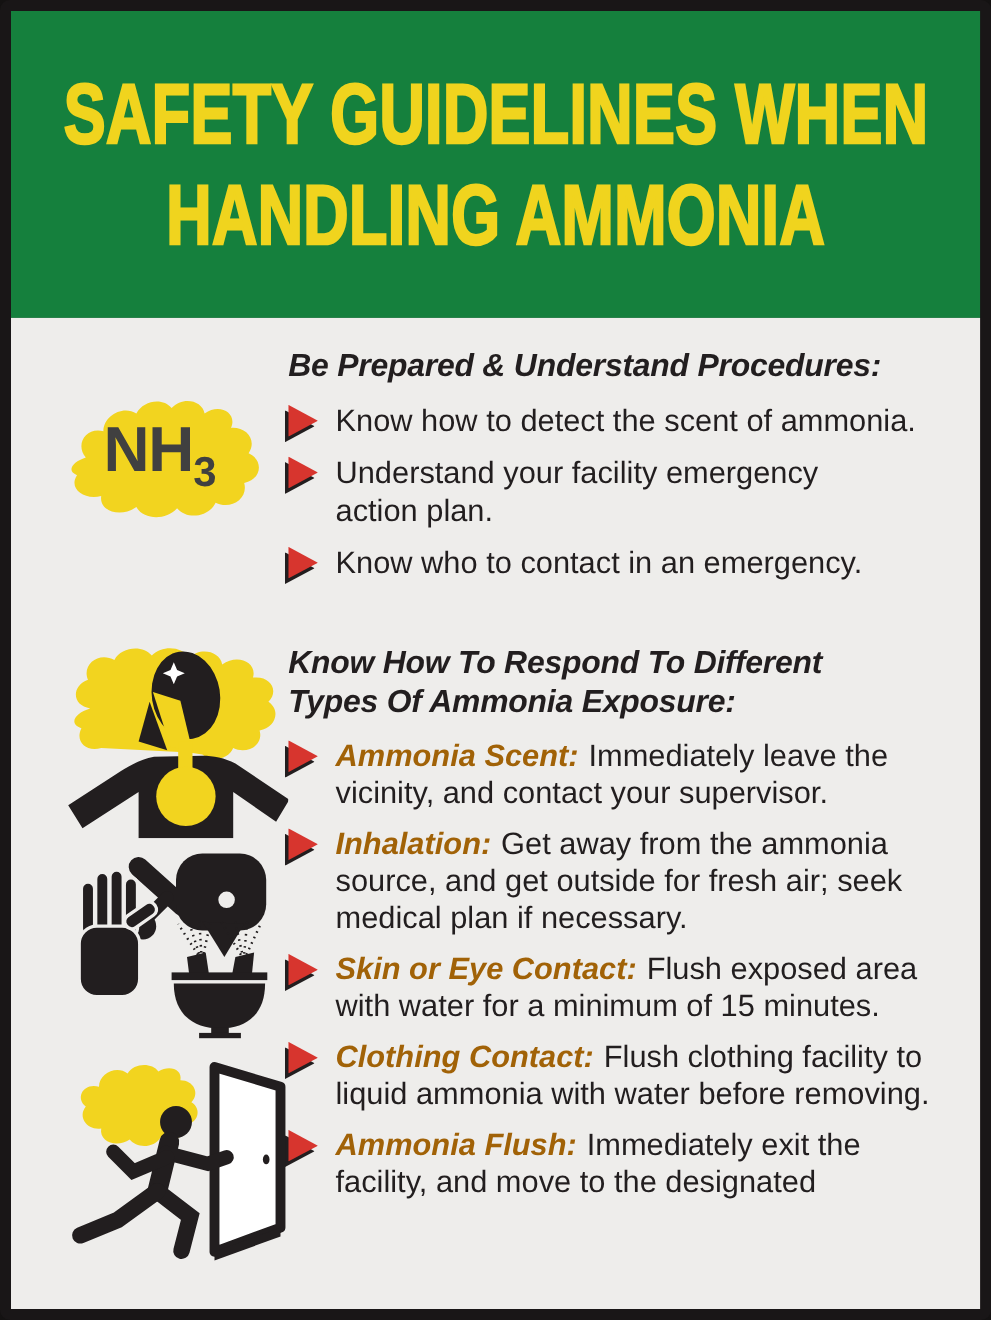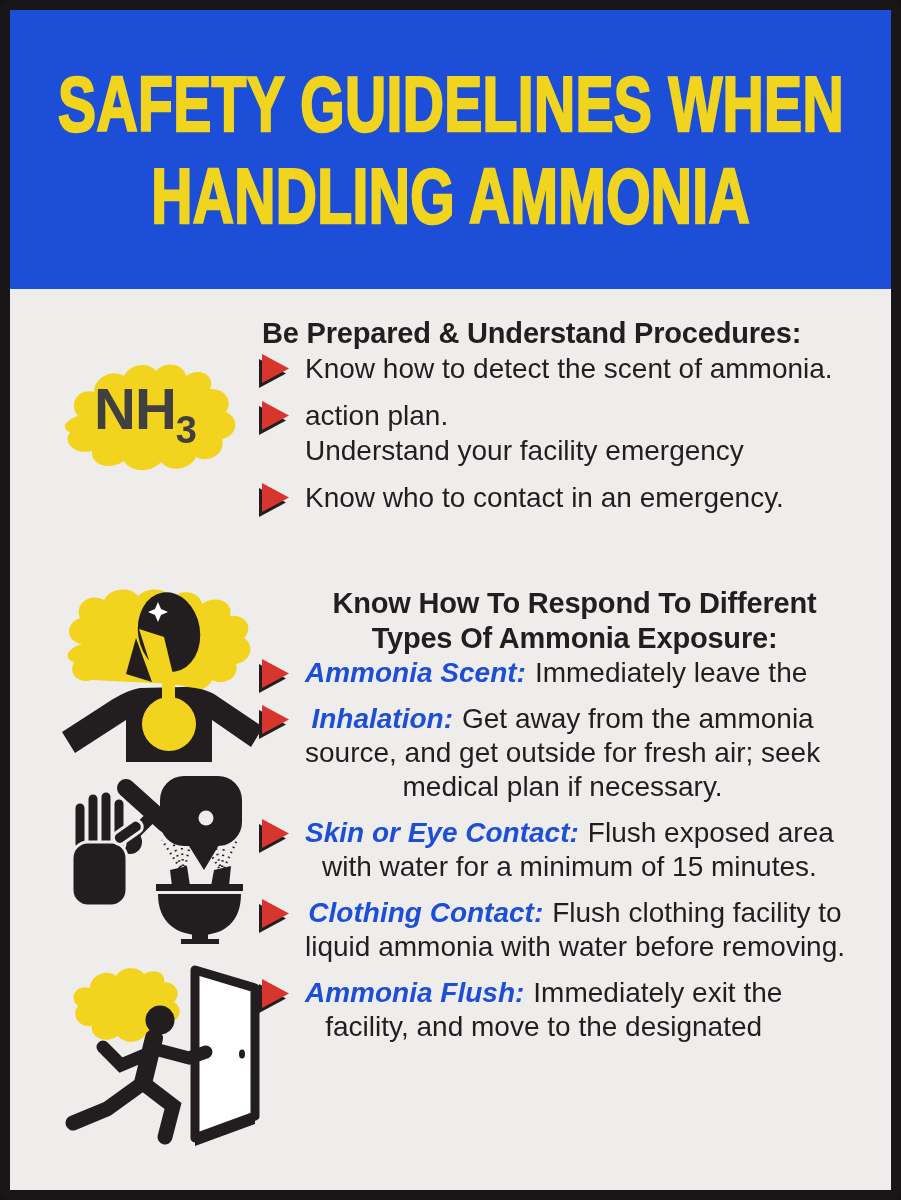--- a/index.html
+++ b/index.html
@@ -5,56 +5,56 @@
   html,body{margin:0;padding:0;background:#141212;}
   .poster{
     position:relative;width:901px;height:1200px;
     background:#191617;border-radius:9px;overflow:hidden;
     font-family:"Liberation Sans", sans-serif;
     -webkit-font-smoothing:antialiased;
   }
   
   .header{
     position:absolute;left:10px;right:10px;top:10px;height:279px;
-    background:#1d4ed8;
+    background:#15803d;
     display:flex;flex-direction:column;align-items:center;justify-content:center;
   }
   .title-line{
     font-weight:bold;font-size:77px;line-height:92px;
     color:#f0d41e;-webkit-text-stroke:2.5px #f0d41e;
     transform:scaleX(0.74);transform-origin:50% 50%;
     white-space:nowrap;letter-spacing:0.5px;
   }
   
   .body{
     position:absolute;left:10px;right:10px;top:289px;bottom:10px;
     background:#eeedeb;color:#221e1f;
   }
   .content{position:absolute;left:252px;width:625px;}
   .sec1{top:27px;}
-  .sec2{top:297px;text-align:center;}
+  .sec2{top:297px;}
   .sec-heading{
-    font-weight:bold;font-size:29px;line-height:35px;
+    font-weight:bold;font-style:italic;font-size:29px;line-height:35px;
     letter-spacing:-0.2px;white-space:nowrap;
   }
-  .bullets{}
+  .bullets{margin-top:14px;}
   .bullet{display:flex;margin-bottom:12px;}
   .arrow{position:relative;flex:0 0 43px;height:30px;margin-top:3px;}
   .arrow::before{
     content:"";position:absolute;left:-3px;top:5px;width:27px;height:29px;
     background:#221e1f;clip-path:polygon(0 0,100% 50%,0 100%);
   }
   .arrow::after{
     content:"";position:absolute;left:0;top:0;width:27px;height:29px;
     background:#d7352e;clip-path:polygon(0 0,100% 50%,0 100%);
   }
   .btxt{font-size:28px;}
   .sec1 .ln{line-height:35px;white-space:nowrap;}
   .sec2 .ln{line-height:34px;white-space:nowrap;}
-  .lead{font-weight:bold;font-style:italic;color:#1d4ed8;margin-right:9px;}
+  .lead{font-weight:bold;font-style:italic;color:#a16207;margin-right:9px;}
   
   .icon{position:absolute;}
   .icon svg{display:block;width:100%;height:100%;}
   .nh3{left:40px;top:67px;width:195px;height:125px;}
   .nh3-label{
     position:absolute;left:44px;top:24px;color:#404040;
     font-weight:bold;font-size:58px;line-height:58px;letter-spacing:-1px;
   }
   .nh3-label sub{font-size:38px;line-height:0;vertical-align:-14px;}
   .inhale{left:42px;top:295px;width:210px;height:178px;}
@@ -85,22 +85,22 @@
       <div class="bullets">
         <div class="bullet">
           <div class="arrow"></div>
           <div class="btxt">
               <div class="ln">Know how to detect the scent of ammonia.</div>
             </div>
         </div>
         <div class="bullet">
           <div class="arrow"></div>
           <div class="btxt">
+            <div class="ln">Understand your facility emergency</div>
             <div class="ln">action plan.</div>
-            <div class="ln">Understand your facility emergency</div>
           </div>
         </div>
         <div class="bullet">
           <div class="arrow"></div>
           <div class="btxt">
               <div class="ln">Know who to contact in an emergency.</div>
             </div>
         </div>
       </div>
     </div>
@@ -120,20 +120,21 @@
 
     <div class="content sec2">
       <div class="sec-heading">Know How To Respond To Different</div>
       <div class="sec-heading">Types Of Ammonia Exposure:</div>
       <div class="bullets">
 
         <div class="bullet">
           <div class="arrow"></div>
           <div class="btxt">
             <div class="ln"><span class="lead">Ammonia Scent:</span><span>Immediately leave the</span></div>
+            <div class="ln">vicinity, and contact your supervisor.</div>
           </div>
         </div>
 
         <div class="bullet">
           <div class="arrow"></div>
           <div class="btxt">
             <div class="ln"><span class="lead">Inhalation:</span><span>Get away from the ammonia</span></div>
             <div class="ln">source, and get outside for fresh air; seek</div>
             <div class="ln">medical plan if necessary.</div>
           </div>

